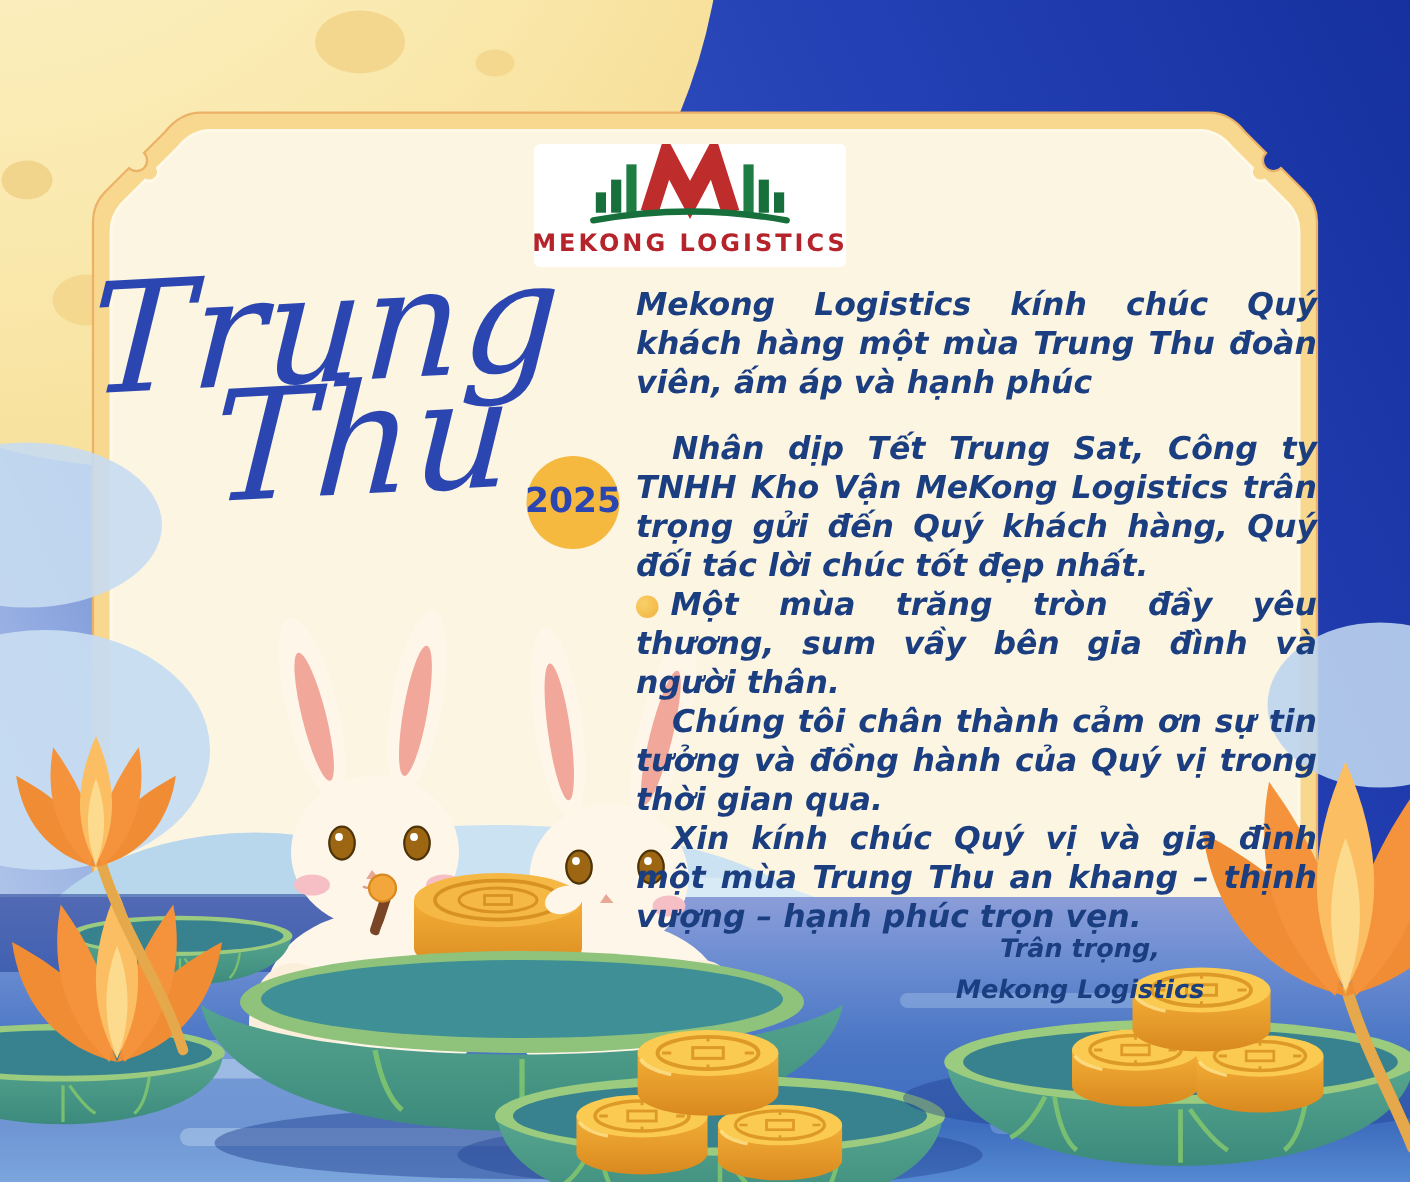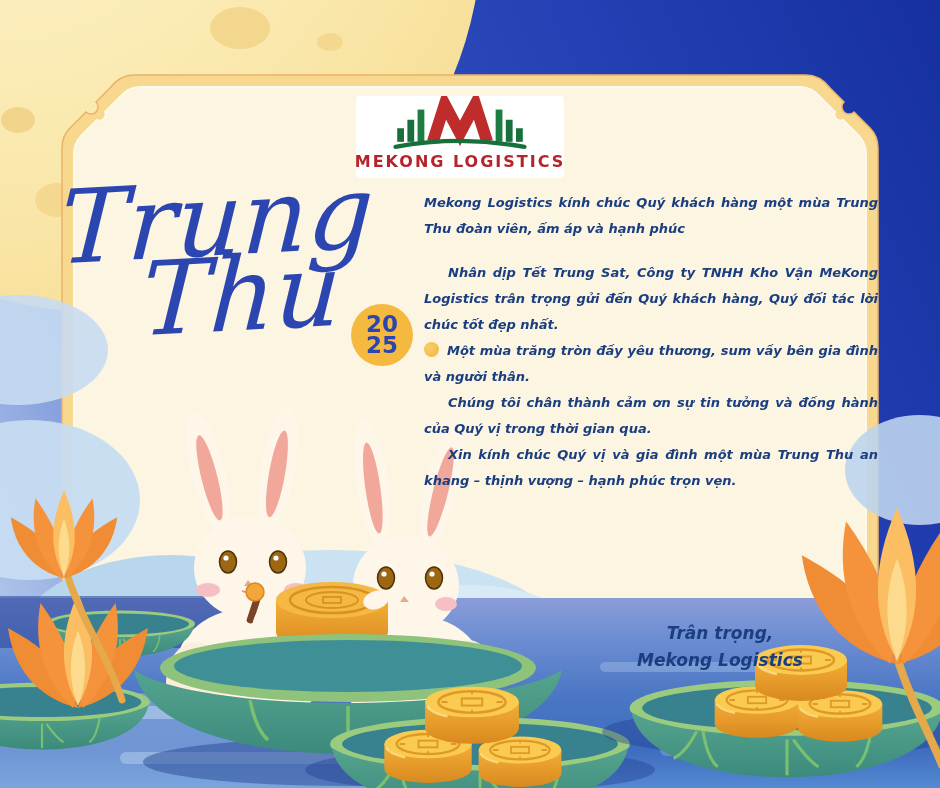--- a/index.html
+++ b/index.html
@@ -30,28 +30,28 @@
   .title{
     position:absolute;left:58px;top:168px;width:360px;z-index:2;
     color:#2b46b0;font-family:"DejaVu Serif","Liberation Serif",serif;
     font-style:italic;transform:rotate(-3deg) skewX(-6deg);
     line-height:1;
   }
   .title .t1{display:block;font-size:102px;}
   .title .t2{display:block;font-size:102px;margin-left:86px;margin-top:-26px;}
   .year-badge{
     position:absolute;left:351px;top:304px;width:62px;height:62px;border-radius:50%;
-    background:#f6b93f;z-index:2;display:flex;flex-direction:column;align-items:center;justify-content:center;
+    background:#f6b93f;z-index:2;display:flex;flex-direction:row;align-items:center;justify-content:center;
     color:#2b46b0;font-weight:800;font-size:23px;line-height:0.92;letter-spacing:0px;
   }
   
   .message{
     position:absolute;left:424px;top:190px;width:454px;z-index:4;
     color:#1a3e80;font-weight:700;font-style:italic;
-    font-size:13px;line-height:26px;text-align:justify;
+    font-size:21px;line-height:26px;text-align:justify;
   }
   .message p{margin:0;}
   .message p.intro{margin-bottom:18px;}
   .message p.indent{text-indent:24px;}
   .moon-bullet{
     display:inline-block;width:15px;height:15px;border-radius:50%;
     background:radial-gradient(circle at 35% 35%,#f9d06a,#f0b23c);
     margin-right:8px;vertical-align:-2px;
   }
   .signature{

